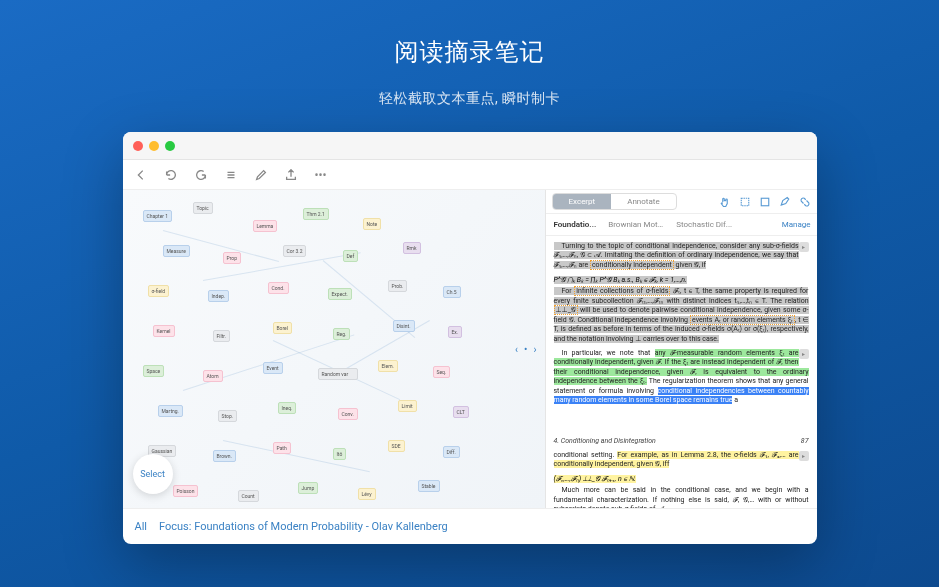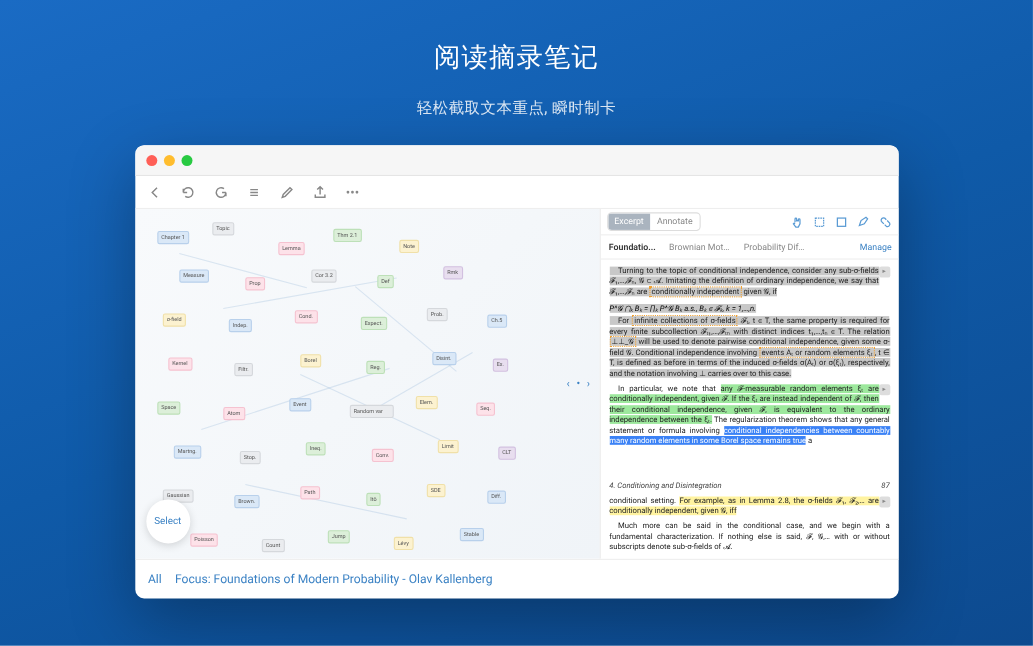--- a/index.html
+++ b/index.html
@@ -27,21 +27,21 @@
 .conn{position:absolute;height:1px;background:rgba(100,150,200,.2);transform-origin:left center}
 .select-btn{position:absolute;bottom:14px;left:10px;width:40px;height:40px;border-radius:50%;background:#fff;box-shadow:0 2px 8px rgba(0,0,0,.15);display:flex;align-items:center;justify-content:center;font-size:9px;color:#3b82c4;cursor:pointer}
 .pager{position:absolute;right:6px;top:50%;transform:translateY(-50%);display:flex;gap:2px;font-size:10px;color:#3b82c4}
 .pager span{cursor:pointer;padding:2px}
 .footer-bar{height:36px;border-top:1px solid #eee;display:flex;align-items:center;padding:0 12px;font-size:11px;color:#3b82c4;gap:12px}
 .footer-bar .all{font-weight:400}
 .footer-bar .focus{color:#3b82c4}
 .doc-pane{width:272px;border-left:1px solid #e5e5e5;display:flex;flex-direction:column;background:#fff;font-size:8px}
 .doc-header{height:24px;display:flex;align-items:center;padding:0 6px;gap:4px;border-bottom:1px solid #eee}
 .seg{display:flex;border:1px solid #ddd;border-radius:4px;overflow:hidden}
-.seg-btn{padding:3px 6px;font-size:8px;cursor:pointer;color:#888}
+.seg-btn{padding:3px 16px;font-size:8px;cursor:pointer;color:#888}
 .seg-btn.active{background:#aab4bf;color:#fff}
 .doc-icons{display:flex;gap:8px;margin-left:auto}
 .doc-icons svg{width:12px;height:12px;stroke:#5a9bd4;fill:none;stroke-width:1.5;cursor:pointer}
 .doc-tabs{height:22px;display:flex;align-items:center;padding:0 6px;gap:8px;border-bottom:1px solid #eee;font-size:8px}
 .doc-tab{color:#333;font-weight:600;cursor:pointer;padding:4px 2px;white-space:nowrap;overflow:hidden;text-overflow:ellipsis;max-width:60px}
 .doc-tab:not(.active){font-weight:400;color:#888}
 .manage-link{margin-left:auto;color:#3b82c4;cursor:pointer}
 .doc-body{flex:1;overflow-y:auto;padding:6px 8px}
 .doc-body::-webkit-scrollbar{width:6px}
 .doc-body::-webkit-scrollbar-thumb{background:#c5d0db;border-radius:3px}
@@ -191,21 +191,21 @@
               <path d="M3 12l2-6 6-4 2 2-4 6-6 2z"></path>
             </svg>
           <svg viewBox="0 0 16 16">
               <path d="M6 10L3 7a3 3 0 0 1 4-4l2 2M10 6l3 3a3 3 0 0 1-4 4l-2-2"></path>
             </svg>
         </div>
       </div>
       <div class="doc-tabs">
         <div class="doc-tab active">Foundatio...</div>
         <div class="doc-tab">Brownian Moti...</div>
-        <div class="doc-tab">Probability Dif...</div>
+        <div class="doc-tab">Stochastic Dif...</div>
         <div class="manage-link">Manage</div>
       </div>
       <div class="doc-body">
         <div class="para" style="position:relative">
           <div class="badge">▸</div>
           <span class="hl-gray"><span class="indent"></span><span>Turning to the topic of conditional independence, consider any sub-σ-fields 𝓕₁,…,𝓕ₙ, 𝓖 ⊂ 𝓐. Imitating the definition of ordinary independence, we say that 𝓕₁,…,𝓕ₙ are </span><span class="hl-box">conditionally independent</span><span> given 𝓖, if</span></span>
         </div>
         <div class="formula"><span class="hl-gray">P^𝓖 ⋂ₖ Bₖ = ∏ₖ P^𝓖 Bₖ   a.s.,   Bₖ ∈ 𝓕ₖ,  k = 1,…,n.</span></div>
         <div class="para">
           <span class="hl-gray"><span class="indent"></span><span>For </span><span class="hl-box">infinite collections of σ-fields</span><span> 𝓕ₜ, t ∈ T, the same property is required for every finite subcollection 𝓕ₜ₁,…,𝓕ₜₙ with distinct indices t₁,…,tₙ ∈ T. The relation </span><span class="hl-box">⊥⊥_𝓖</span><span> will be used to denote pairwise conditional independence, given some σ-field 𝓖. Conditional independence involving </span><span class="hl-box">events Aₜ or random elements ξₜ</span><span>, t ∈ T, is defined as before in terms of the induced σ-fields σ(Aₜ) or σ(ξₜ), respectively, and the notation involving ⊥ carries over to this case.</span></span>
@@ -216,20 +216,21 @@
         </div>
         <div style="height:20px"></div>
         <div class="section-break">
           <span>4. Conditioning and Disintegration</span>
             <span>87</span>
         </div>
         <div class="para" style="position:relative">
           <div class="badge">▸</div>
           <span>conditional setting. </span><span class="hl-yellow">For example, as in Lemma 2.8, the σ-fields 𝓕₁, 𝓕₂,… are conditionally independent, given 𝓖, iff</span>
         </div>
+        <div class="formula"><span class="hl-yellow">(𝓕₁,…,𝓕ₙ) ⊥⊥_𝓖 𝓕ₙ₊₁,   n ∈ ℕ.</span></div>
         <div class="para"><span class="indent"></span><span>Much more can be said in the conditional case, and we begin with a fundamental characterization. If nothing else is said, 𝓕, 𝓖,… with or without subscripts denote sub-σ-fields of 𝓐.</span></div>
 
       </div>
     </div>
   </div>
 
   <div class="footer-bar">
     <span class="all">All</span>
     <span class="focus">Focus:   Foundations of Modern Probability - Olav Kallenberg</span>
   </div>

